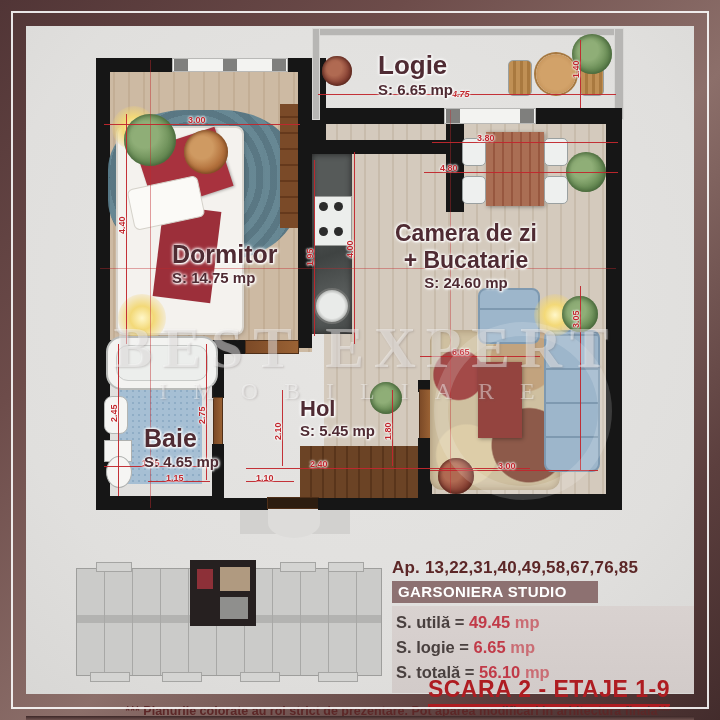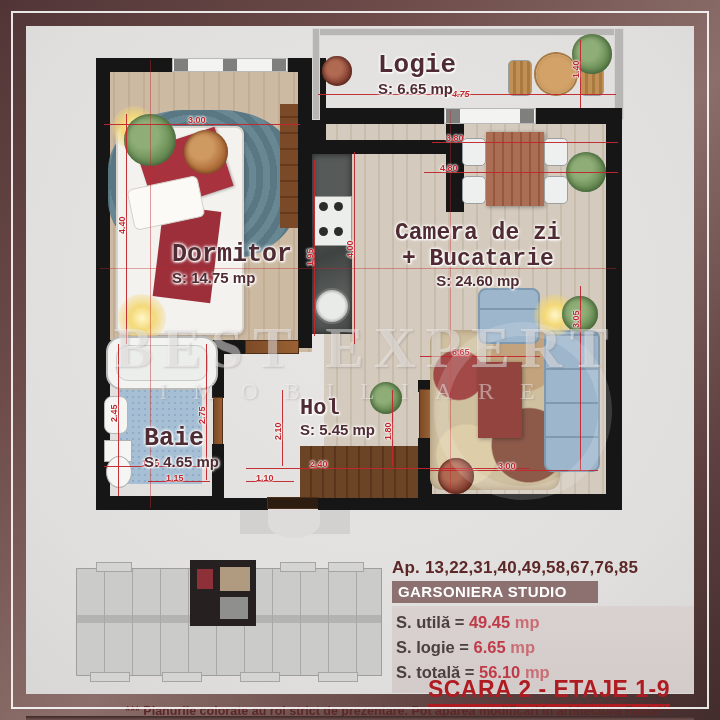--- a/index.html
+++ b/index.html
@@ -27,21 +27,21 @@
   .plant.orange{background:radial-gradient(circle at 40% 40%,#cf9a62 0 30%,#b3713c 60%,#8a5226 100%);box-shadow:inset 0 0 5px #5e3315;}
   .plant.red{background:radial-gradient(circle at 40% 40%,#b06a52 0 30%,#8a4436 60%,#63291e 100%);box-shadow:inset 0 0 5px #401812;}
   .glow{position:absolute;border-radius:50%;background:radial-gradient(circle,#fff7c9 0%,#f3d978 35%,rgba(240,210,120,.25) 70%,rgba(240,210,120,0) 100%);}
   .dimh{position:absolute;height:0;border-top:1.4px solid #c1272d;opacity:.95;}
   .dimv{position:absolute;width:0;border-left:1.4px solid #c1272d;opacity:.95;}
   .dimlab{position:absolute;font-size:9px;font-weight:bold;color:#c1272d;line-height:9px;
     text-shadow:0 0 2px #fff,0 0 2px #fff,0 0 3px #fff;white-space:nowrap;z-index:6;}
   .dimlab.rot{transform:rotate(-90deg);transform-origin:left top;}
   .roomlab{position:absolute;color:#4f2b33;z-index:7;
     text-shadow:0 0 3px #fff,0 0 3px #fff,0 0 4px rgba(255,255,255,.9),1px 1px 2px #fff;}
-  .roomlab .nm{font-weight:bold;font-family:Liberation Mono, monospace;}
+  .roomlab .nm{font-weight:bold;}
   .roomlab .ar{font-weight:600;font-size:15px;}
   .wm{position:absolute;left:0;width:100%;text-align:center;color:rgba(255,255,255,.42);
     font-family:"Liberation Serif",serif;z-index:8;pointer-events:none;
     text-shadow:1px 1px 2px rgba(110,100,100,.25);}
   .furn{position:absolute;}
   .infobox{position:absolute;left:366px;top:532px;width:300px;z-index:9;}
   .ap-line{font-size:17px;font-weight:bold;color:#5c2727;letter-spacing:.2px;}
   .type-bar{display:inline-block;margin-top:3px;background:#8d7171;color:#fff;
     font-size:15px;font-weight:bold;letter-spacing:.4px;padding:2px 10px 3px 6px;min-width:190px;}
   .rows{margin-top:3px;background:linear-gradient(#d9d2d0,#d2cbc9);padding:4px 8px 8px 4px;width:290px;}
@@ -182,21 +182,21 @@
 
     <div class="dimh" style="left:78px;top:98px;width:196px;"></div>
     <div class="dimlab" style="left:162px;top:90px;">3.00</div>
     <div class="dimh" style="left:292px;top:68px;width:298px;"></div>
     <div class="dimlab" style="left:426px;top:64px;font-style:italic;">4.75</div>
     <div class="dimv" style="left:554px;top:14px;height:68px;"></div>
     <div class="dimlab rot" style="left:546px;top:52px;">1.40</div>
     <div class="dimv" style="left:100px;top:88px;height:230px;"></div>
     <div class="dimlab rot" style="left:92px;top:208px;">4.40</div>
     <div class="dimh" style="left:406px;top:116px;width:186px;"></div>
-    <div class="dimlab" style="left:420px;top:108px;">3.80</div>
+    <div class="dimlab" style="left:420px;top:108px;padding-left:31px;">3.80</div>
     <div class="dimh" style="left:398px;top:146px;width:194px;"></div>
     <div class="dimlab" style="left:414px;top:138px;">4.80</div>
     <div class="dimv" style="left:328px;top:126px;height:192px;"></div>
     <div class="dimlab rot" style="left:320px;top:232px;">4.00</div>
     <div class="dimv" style="left:288px;top:134px;height:176px;"></div>
     <div class="dimlab rot" style="left:280px;top:240px;">1.95</div>
     <div class="dimh" style="left:394px;top:330px;width:120px;"></div>
     <div class="dimlab" style="left:426px;top:322px;">6.65</div>
     <div class="dimv" style="left:554px;top:260px;height:184px;"></div>
     <div class="dimlab rot" style="left:546px;top:302px;">3.05</div>

